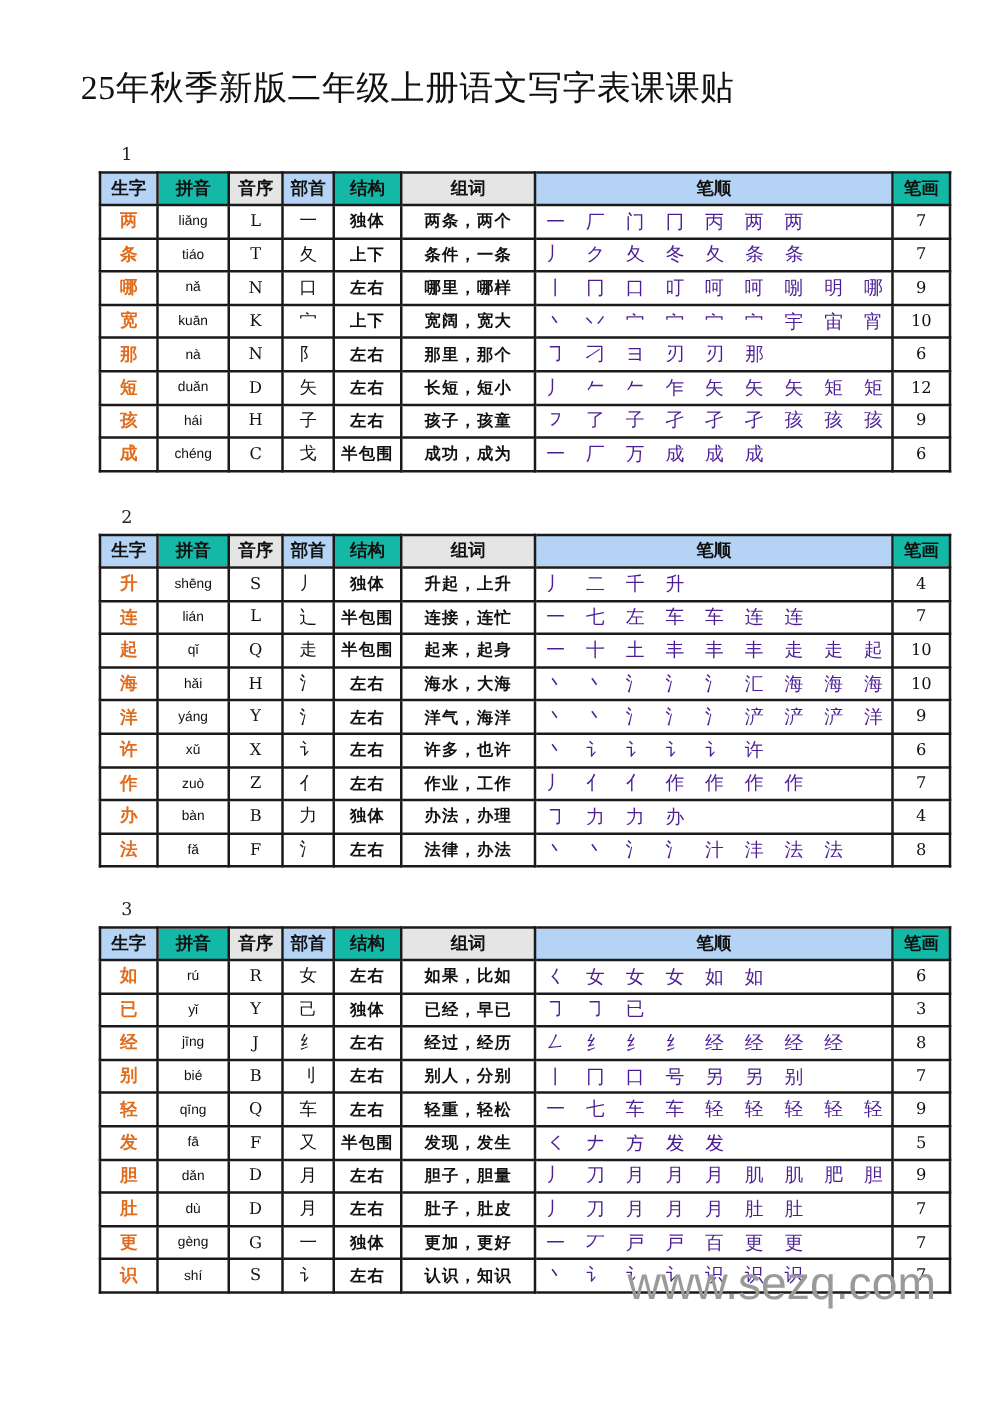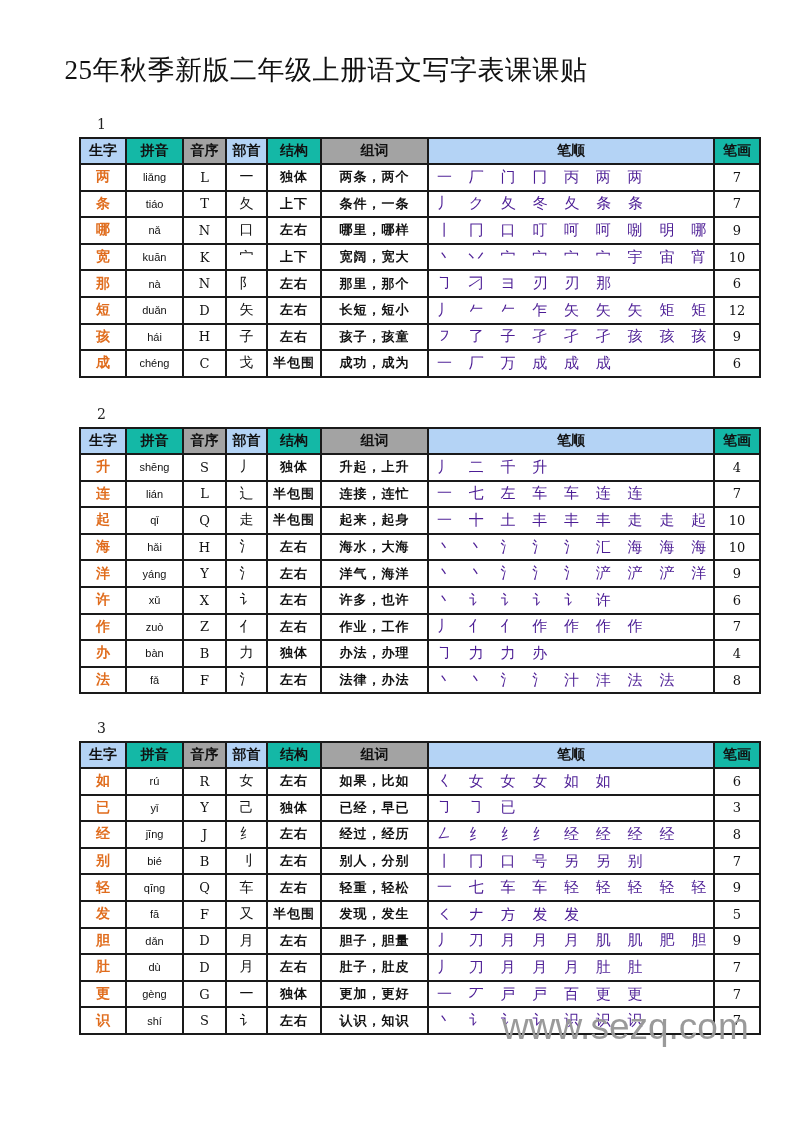--- a/index.html
+++ b/index.html
@@ -7,21 +7,21 @@
          font-family:"DejaVu Serif", serif; color:#111; }
   .title { position:absolute; left:0; top:52px; width:652px; text-align:center;
            font-family:Liberation Serif, serif; font-size:27px; color:#111; letter-spacing:0.5px; }
   .section { position:absolute; left:61px; width:680px; }
   .section-num { position:absolute; left:36px; font-size:14px; color:#222; }
   table { border-collapse:collapse; width:680px; table-layout:fixed; position:absolute; left:0;margin-left:18px; }
   th, td { border:2px solid #1a1a1a; text-align:center; padding:0; height:24.6px; font-size:14px; overflow:hidden; white-space:nowrap; }
   th { font-family:"DejaVu Sans", sans-serif; font-weight:bold; font-size:14px; height:24px; }
   .h-blue { background:#b4d3f5; }
   .h-orange { background:#14b8a6; }
-  .h-green { background:#a3a3a3; }
+  .h-green { background:#e5e5e5; }
   td.char { color:#e06d1e; font-weight:bold; font-family:"DejaVu Sans", sans-serif; }
   td.pinyin { font-family:Liberation Sans, sans-serif; font-size:11px; }
   td.letter { font-family:"DejaVu Serif", serif; font-size:13px; }
   td.words { font-size:13px; letter-spacing:1px;font-weight:bold; }
   td.strokes { text-align:left; padding-left:8px; font-size:15px; letter-spacing:6px; color:#4c1d95; }
   td.count { font-family:"DejaVu Serif", serif; font-size:13px; }
   .watermark { position:absolute; left:502px; top:1006px; font-family:"Liberation Sans", sans-serif;
                font-size:37px; color:#9a9a9a; }
 </style>
 </head>

